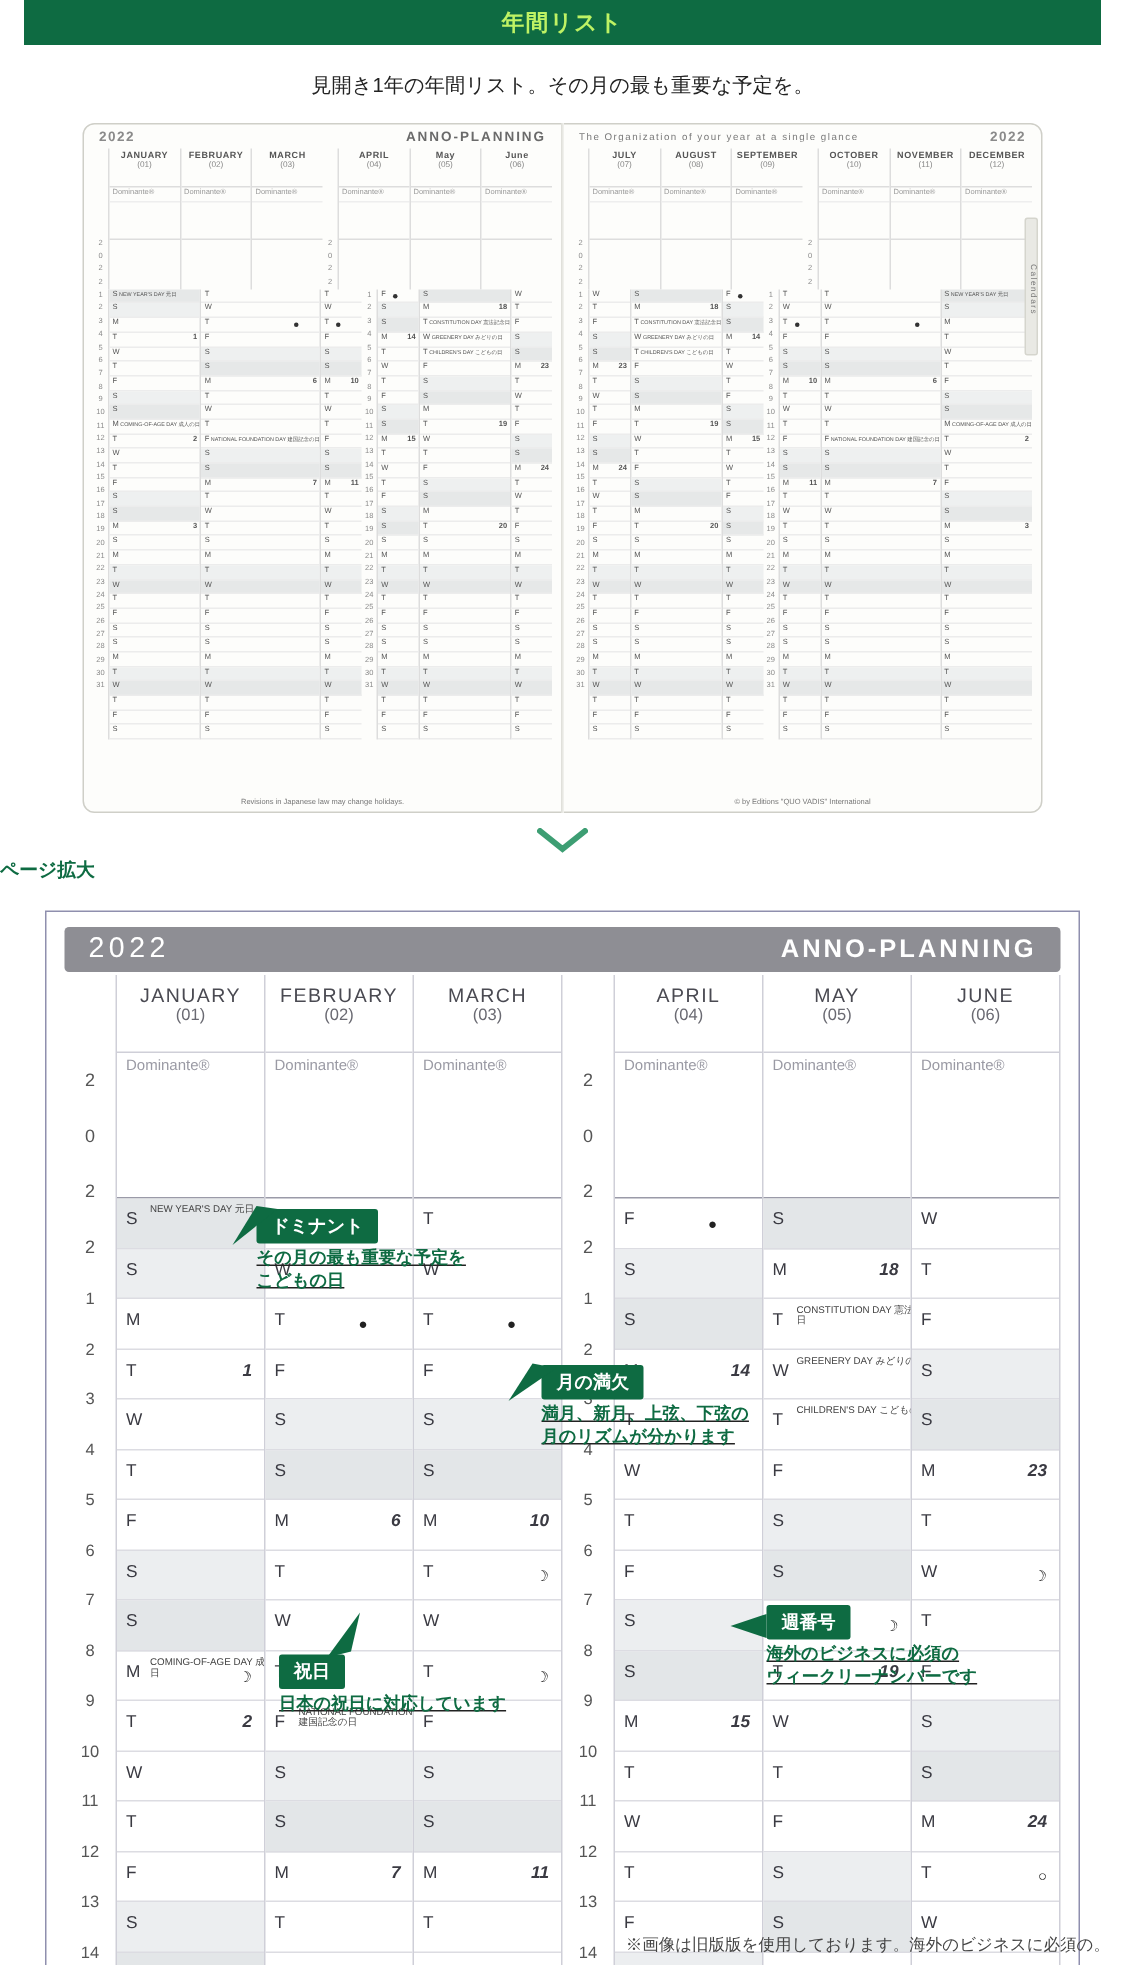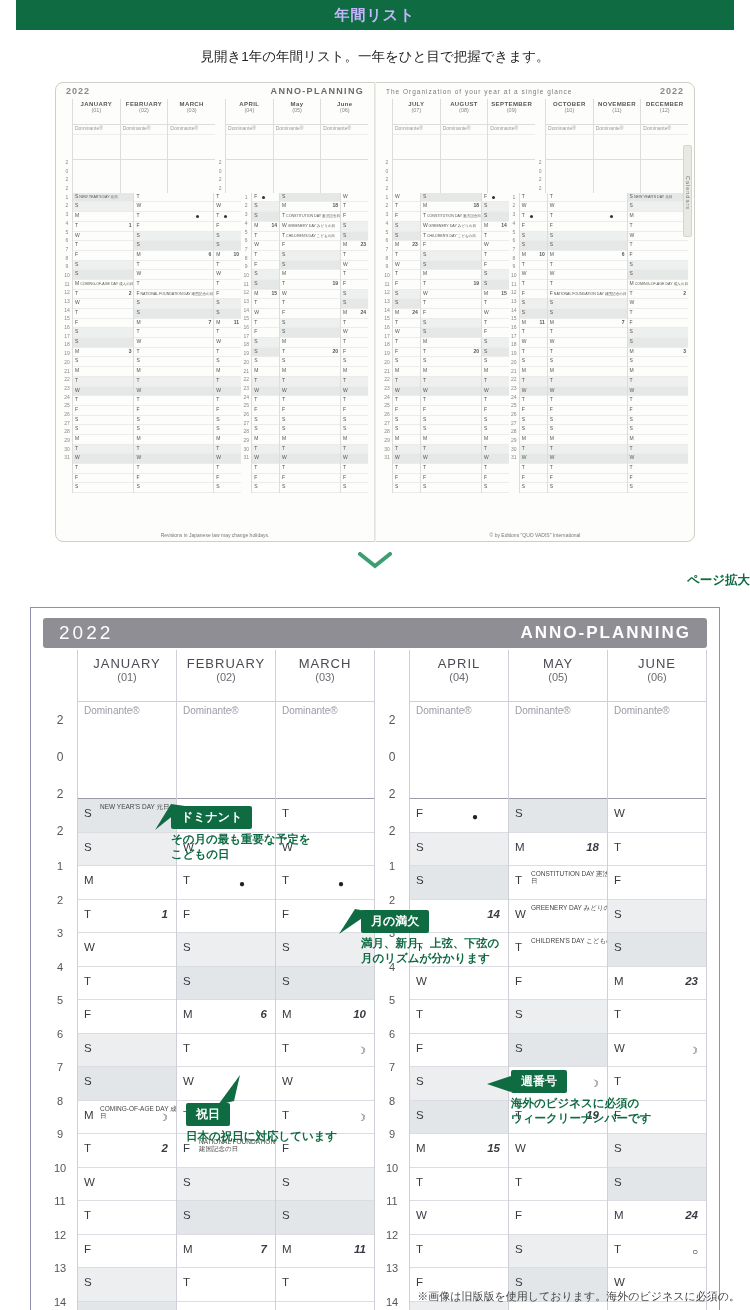--- a/index.html
+++ b/index.html
@@ -17,21 +17,21 @@
     background:#0e6b42;
     display:flex;align-items:center;justify-content:center;
     position:relative;
   }
   .banner .edge{
     position:absolute;top:0;width:16px;height:30px;background:#ffffff;
   }
   .banner .edge.l{left:0;}
   .banner .edge.r{right:0;}
   .banner-title{
-    color:#c4b5fd;font-size:15px;font-weight:bold;letter-spacing:1px;
+    color:#bef264;font-size:15px;font-weight:bold;letter-spacing:1px;
   }
   .lead{
     text-align:center;font-size:13.5px;color:#222;margin-top:18px;
   }
   
   .spread{
     width:640px;margin:16px auto 0 auto;height:460px;position:relative;
   }
   .book{
     position:absolute;left:0;top:0;width:640px;height:460px;
@@ -84,21 +84,21 @@
     position:absolute;right:2px;top:62px;width:9px;height:92px;
     background:#e9e9e4;border:1px solid #d5d5cd;border-radius:2px;
     writing-mode:vertical-rl;text-align:center;font-size:5.5px;color:#777;
     letter-spacing:1px;padding-top:4px;box-sizing:border-box;
   }
   .spine{
     position:absolute;left:319px;top:0;width:2px;height:460px;
     background:linear-gradient(to right,#dcdcd6,#f4f4f0);
   }
   
-  .arrow-wrap{text-align:right;margin-top:10px;}
+  .arrow-wrap{text-align:left;margin-top:10px;}
   .chev{
     width:34px;height:18px;margin:0 auto;
   }
   .zoom-label{
     color:#0e6b42;font-size:12.5px;font-weight:bold;margin-top:2px;
   }
   
   .zoom-panel{
     width:690px;margin:18px auto 0 auto;
     border:1px solid #8f8fae;
@@ -144,21 +144,21 @@
   .drow .right{position:absolute;right:8px;top:8px;font-weight:bold;font-style:italic;}
   .drow .moon{position:absolute;right:30px;top:12px;font-size:10px;color:#222;}
   .drow .moonr{position:absolute;right:8px;top:11px;font-size:10px;color:#222;}
   .drow .holi{
     position:absolute;left:22px;top:4px;font-size:6.5px;color:#444;line-height:1.15;
     white-space:normal;width:96px;
   }
   .dot{display:inline-block;width:7px;height:7px;border-radius:50%;background:#222;}
   
   .callout{
-    position:absolute;z-index:5;
+    position:absolute;z-index:5;text-decoration:underline;
   }
   .cal-box{
     background:#0e6b42;color:#fff;font-size:12px;font-weight:bold;
     padding:3px 10px;border-radius:2px;display:inline-block;
   }
   .cal-text{
     color:#0e6b42;font-size:11.5px;font-weight:bold;line-height:1.3;margin-top:3px;
   }
   .ptr{position:absolute;}
   .footnote{
@@ -167,21 +167,21 @@
 </style>
 </head>
 <body>
 
 <div class="banner">
   <div class="edge l"></div>
   <div class="edge r"></div>
   <div class="banner-title">年間リスト</div>
 </div>
 
-<div class="lead">見開き1年の年間リスト。一年をひと目で把握できます。</div>
+<div class="lead">見開き1年の年間リスト。その月の最も重要な予定を。</div>
 
 <div class="spread">
   <div class="book">
 
     <div class="page left">
       <div class="pg-head">
         <span class="pg-year">2022</span>
         <span class="pg-brand">ANNO-PLANNING</span>
       </div>
 

